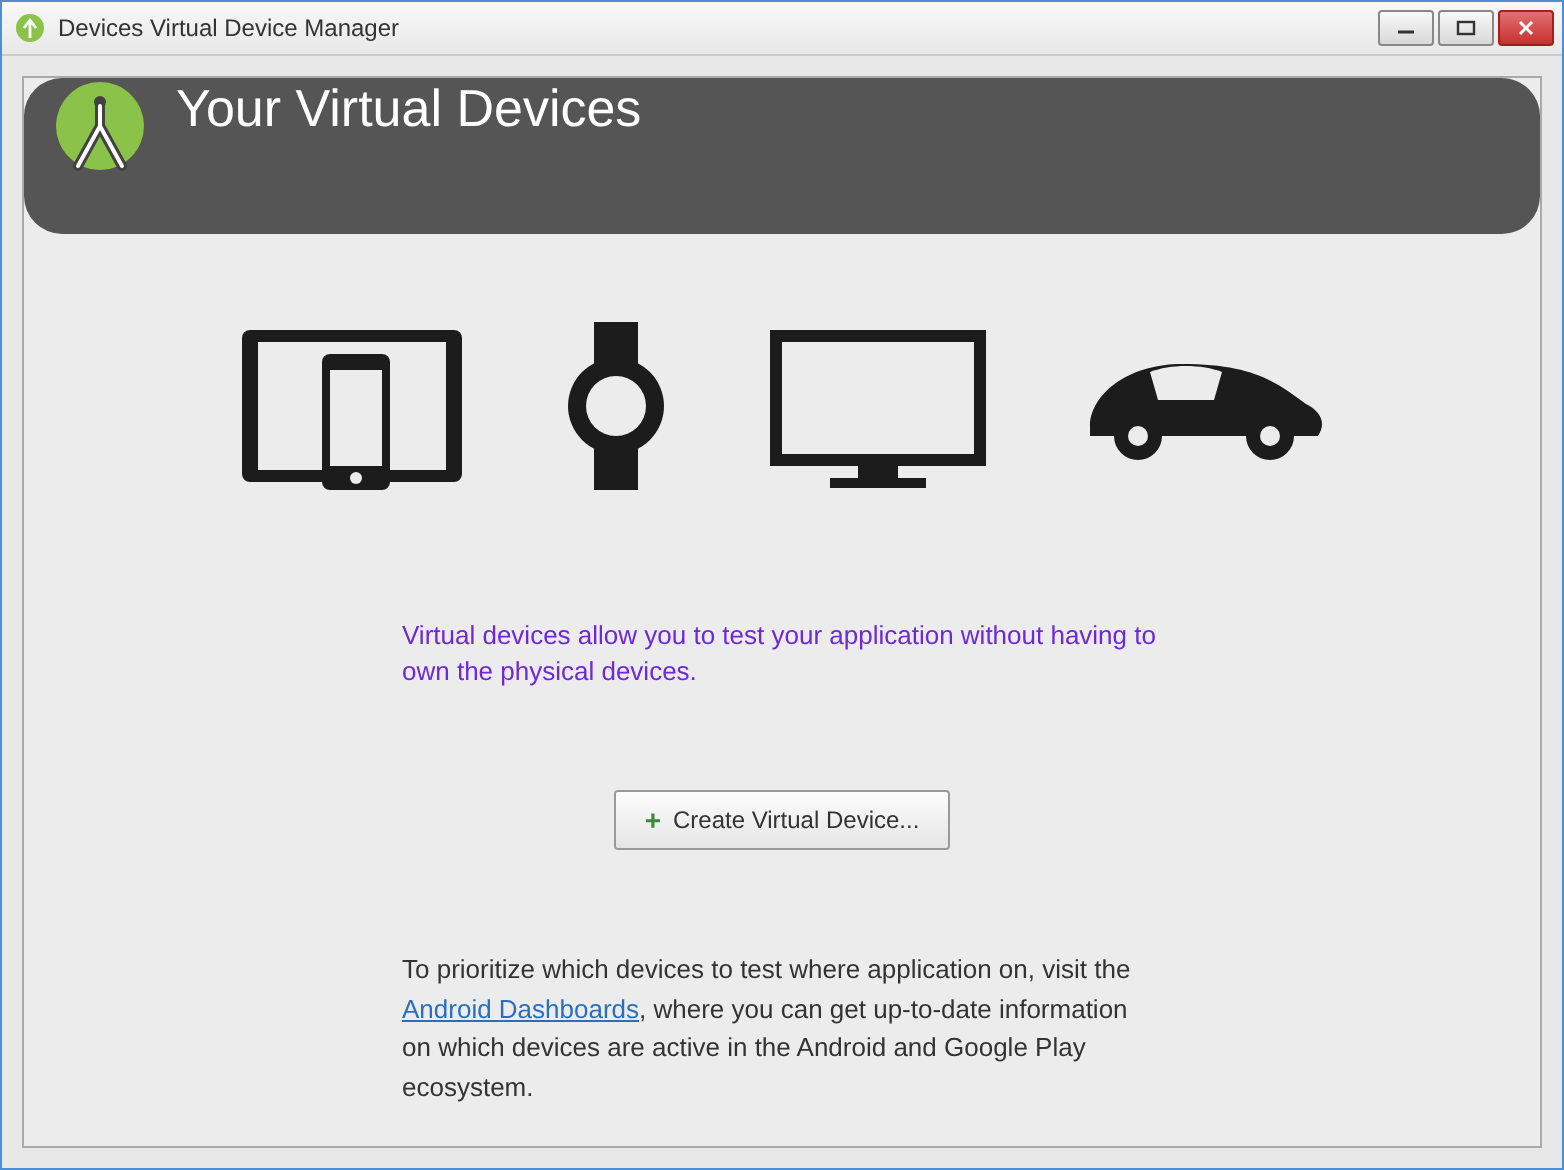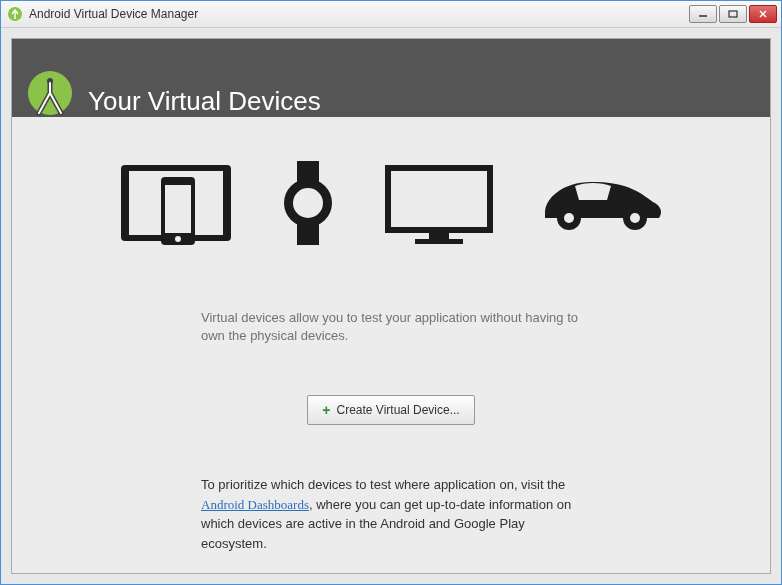--- a/index.html
+++ b/index.html
@@ -66,23 +66,24 @@
     border: 1px solid #aaa;
     background: #ececec;
     display: flex;
     flex-direction: column;
   }
   .header {
     background: #555;
     color: #fff;
     height: 78px;
     display: flex;
-    align-items: flex-end;
+    align-items: flex-start;
     padding: 0 14px;
     gap: 14px;
+    border-radius: 19px;
   }
   .header-logo {
     width: 48px;
     height: 48px;
     flex-shrink: 0;
   }
   .header-text {
     display: flex;
     flex-direction: column;
     gap: 2px;
@@ -105,21 +106,21 @@
   .device-row {
     display: flex;
     align-items: center;
     justify-content: center;
     gap: 36px;
     margin-bottom: 60px;
   }
   .device-icon { display:block; }
   .desc {
     font-size: 13px;
-    color: #737373;
+    color: #6d28d9;
     text-align: left;
     width: 380px;
     line-height: 1.4;
     margin-bottom: 50px;
   }
   .create-btn {
     border: 1px solid #999;
     background: linear-gradient(#fdfdfd,#e5e5e5);
     border-radius: 2px;
     padding: 6px 14px;
@@ -140,35 +141,34 @@
     font-size: 13px;
     color: #333;
     text-align: left;
     width: 380px;
     line-height: 1.5;
   }
   .footer-text a {
     color: #2a6fbf;
     text-decoration: underline;
     cursor: pointer;
-    font-family: Liberation Serif, serif;
   }
 </style>
 </head>
 <body>
 
 <div class="window">
   <div class="titlebar">
     <span class="app-icon">
       <svg viewBox="0 0 16 16" width="16" height="16">
         <circle cx="8" cy="8" r="7" fill="#8bc34a"></circle>
         <path d="M5 8 L8 4 L11 8 M8 4 L8 13" stroke="#fff" stroke-width="1.4" fill="none"></path>
       </svg>
     </span>
-    <span class="title">Android Virtual Device Manager</span>
+    <span class="title">Devices Virtual Device Manager</span>
     <div class="win-controls">
       <div class="win-btn">
         <svg width="10" height="8">
             <line x1="1" y1="6" x2="9" y2="6" stroke="#333" stroke-width="1.5"></line>
           </svg>
       </div>
       <div class="win-btn">
         <svg width="10" height="8">
             <rect x="1" y="1" width="8" height="6" stroke="#333" stroke-width="1.2" fill="none"></rect>
           </svg>

